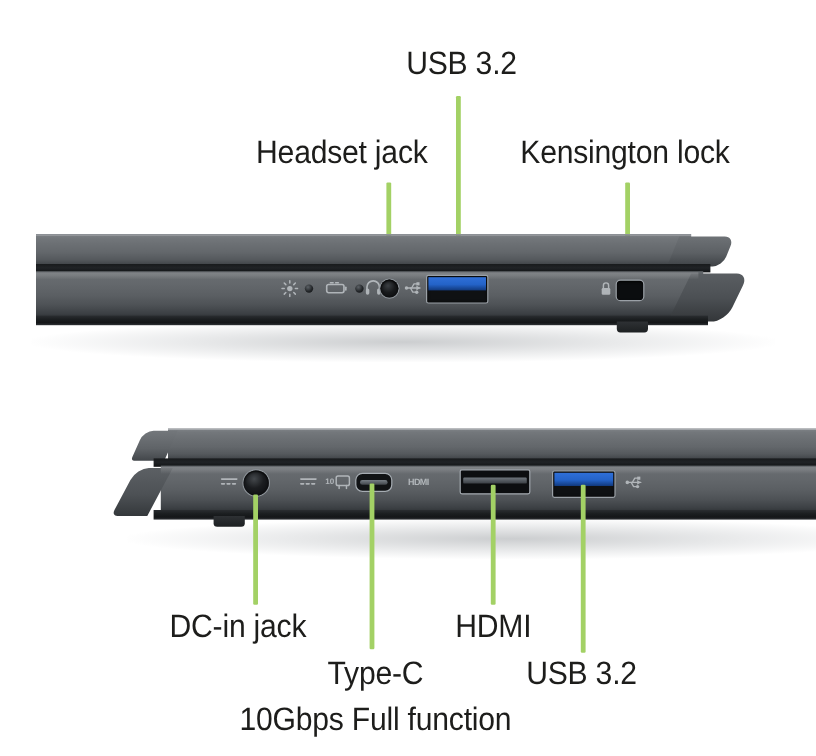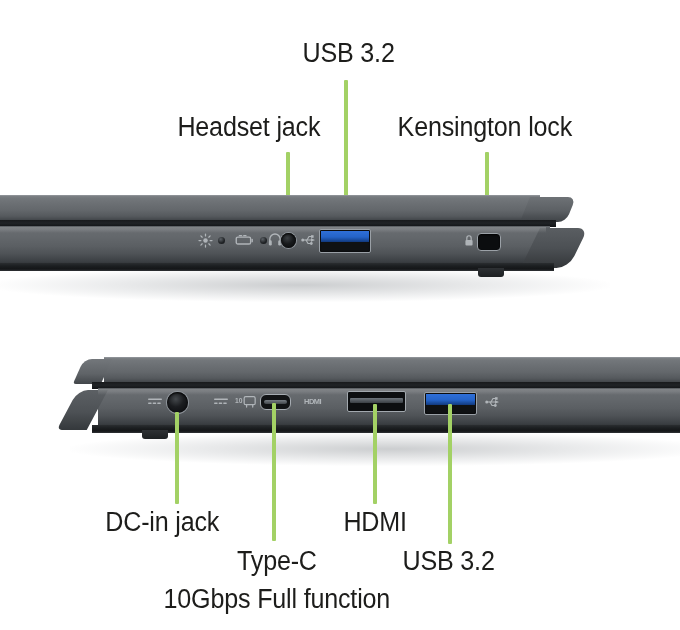--- a/index.html
+++ b/index.html
@@ -3,21 +3,21 @@
 <meta charset="utf-8">
 <style>
   html,body{margin:0;padding:0;}
   body{
     width:680px;height:630px;
     background:#ffffff;
     font-family:"Liberation Sans","DejaVu Sans",sans-serif;
     overflow:hidden;
     position:relative;
   }
-  .stage{position:absolute;inset:0;}
+  .stage{position:absolute;inset:0;margin-left:36px;}
 
   
   .label{
     position:absolute;
     color:#1d1d1b;
     font-weight:400;
     white-space:nowrap;
     letter-spacing:-0.2px;
     transform:scaleX(0.93);
   }

